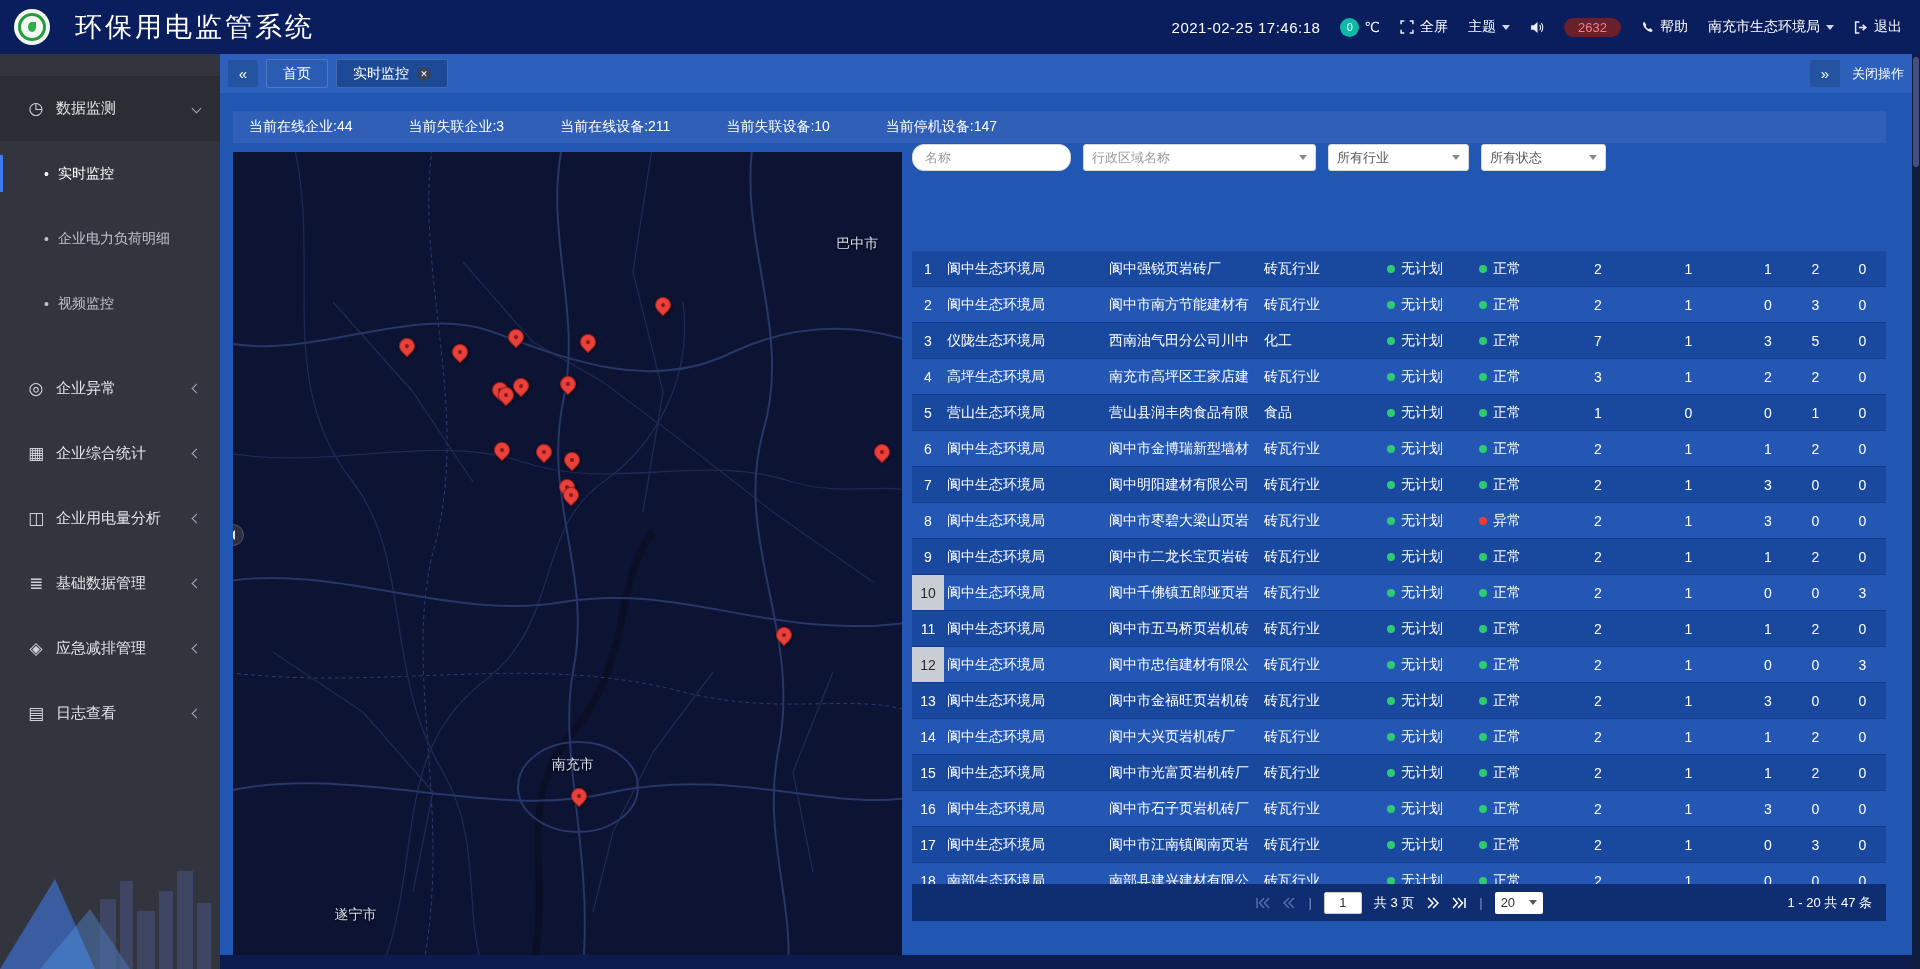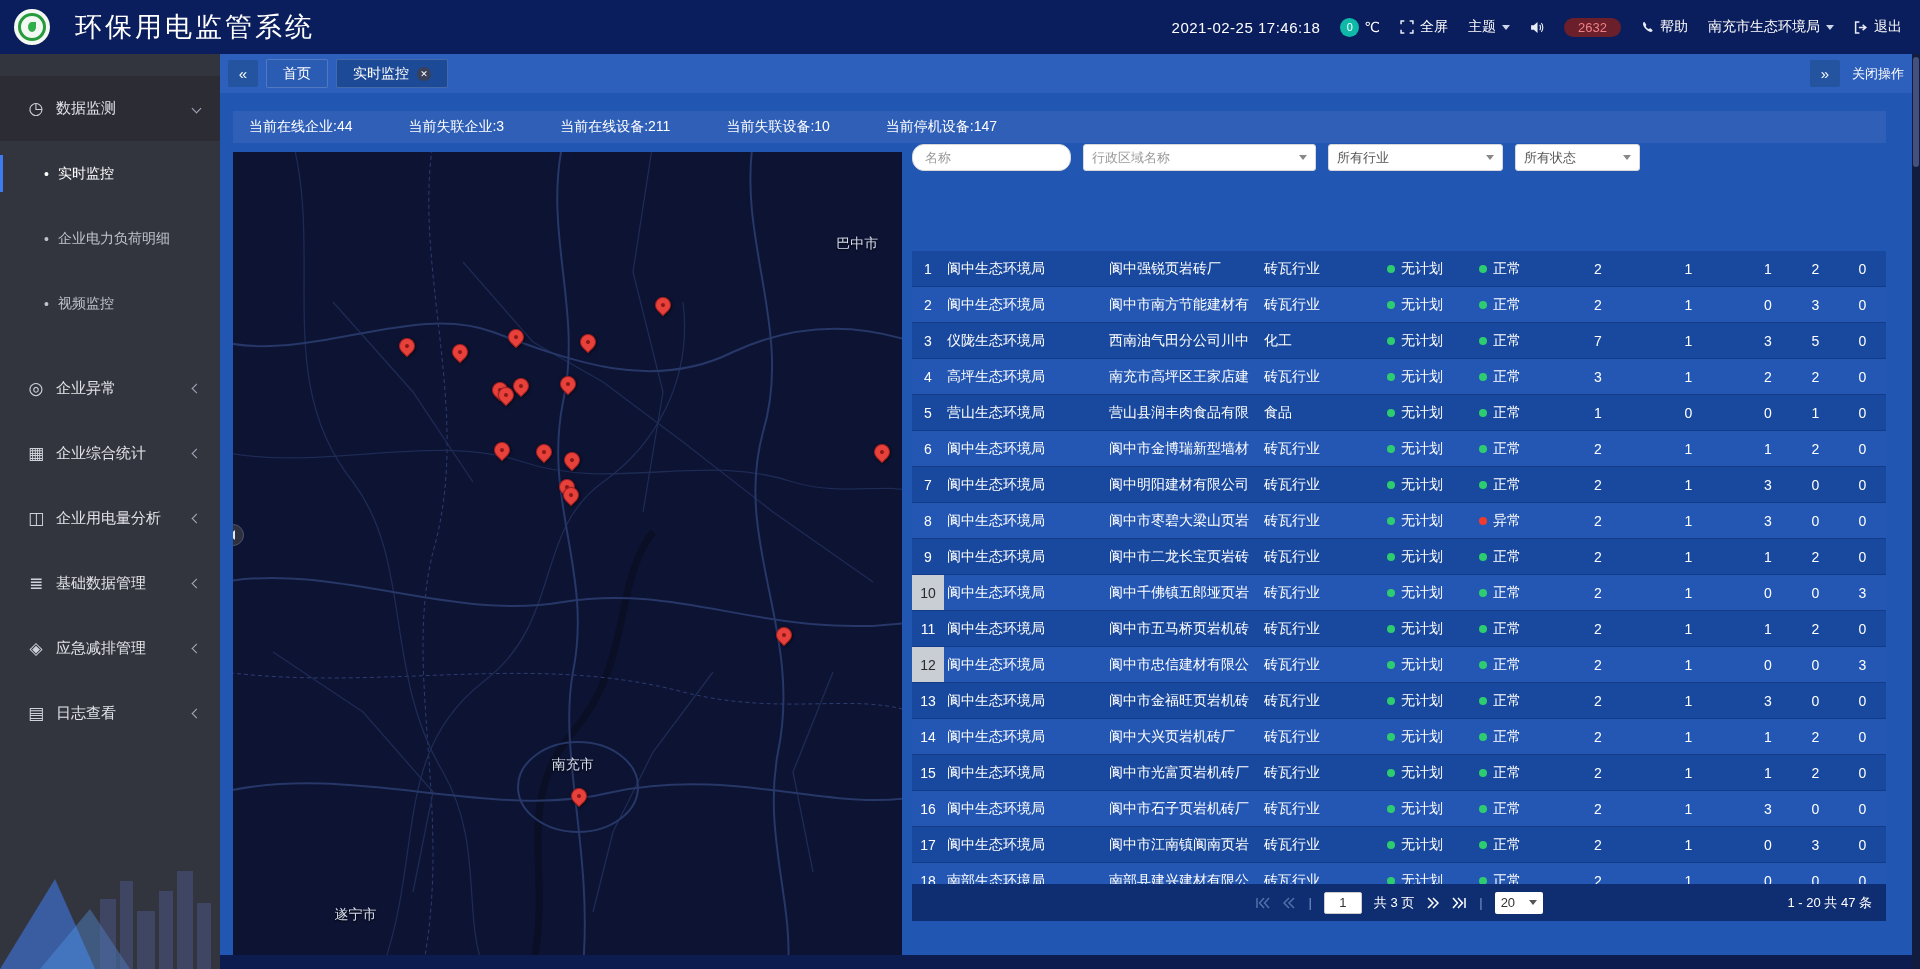--- a/index.html
+++ b/index.html
@@ -80,21 +80,21 @@
   
   .table-panel { position:absolute; left:692px; top:51px; width:974px; height:777px; }
   .filters { position:absolute; top:0; left:0; display:flex; gap:12px; }
   .filter-input { width:159px; height:27px; background:#fff; border:1px solid #d8d8d8; border-radius:12px;
                   font-size:13px; color:#333; padding:0 12px; font-family:inherit; }
   .filter-input::placeholder { color:#999; }
   .filter-select { height:27px; background:#fff; border:1px solid #d8d8d8; border-radius:3px; display:flex;
                    align-items:center; justify-content:space-between; padding:0 8px; font-size:13px; cursor:pointer; }
   .filter-select .caret { border-top-color:#888; }
   .sel-gray { color:#999; } .sel-dark { color:#555; }
-  .w233{width:233px;} .w175{width:175px;gap:44px;} .w125{width:125px;}
+  .w233{width:233px;} .w175{width:141px;gap:44px;} .w125{width:125px;}
 
   .grid-cols { display:grid; grid-template-columns:32px 162px 155px 104px 104px 94px 70px 111px 48px 47px 47px; }
   .thead { position:absolute; top:37px; left:0; width:974px; height:70px; background:#2659b9; color:#fff;
            font-weight:bold; font-size:14px; grid-template-rows:40px 30px; }
   .thead .h { grid-row:1/3; display:flex; align-items:center; justify-content:center; }
   .thead .h.hl { justify-content:flex-start; }
   .thead .group { grid-column:9/12; grid-row:1; display:flex; align-items:flex-end; justify-content:center;
                   font-style:italic; padding-bottom:1px; }
   .thead .sub { grid-row:2; display:flex; align-items:flex-start; justify-content:center; padding-top:3px; }
   .col1{grid-column:1}.col2{grid-column:2}.col3{grid-column:3}.col4{grid-column:4}.col5{grid-column:5}

